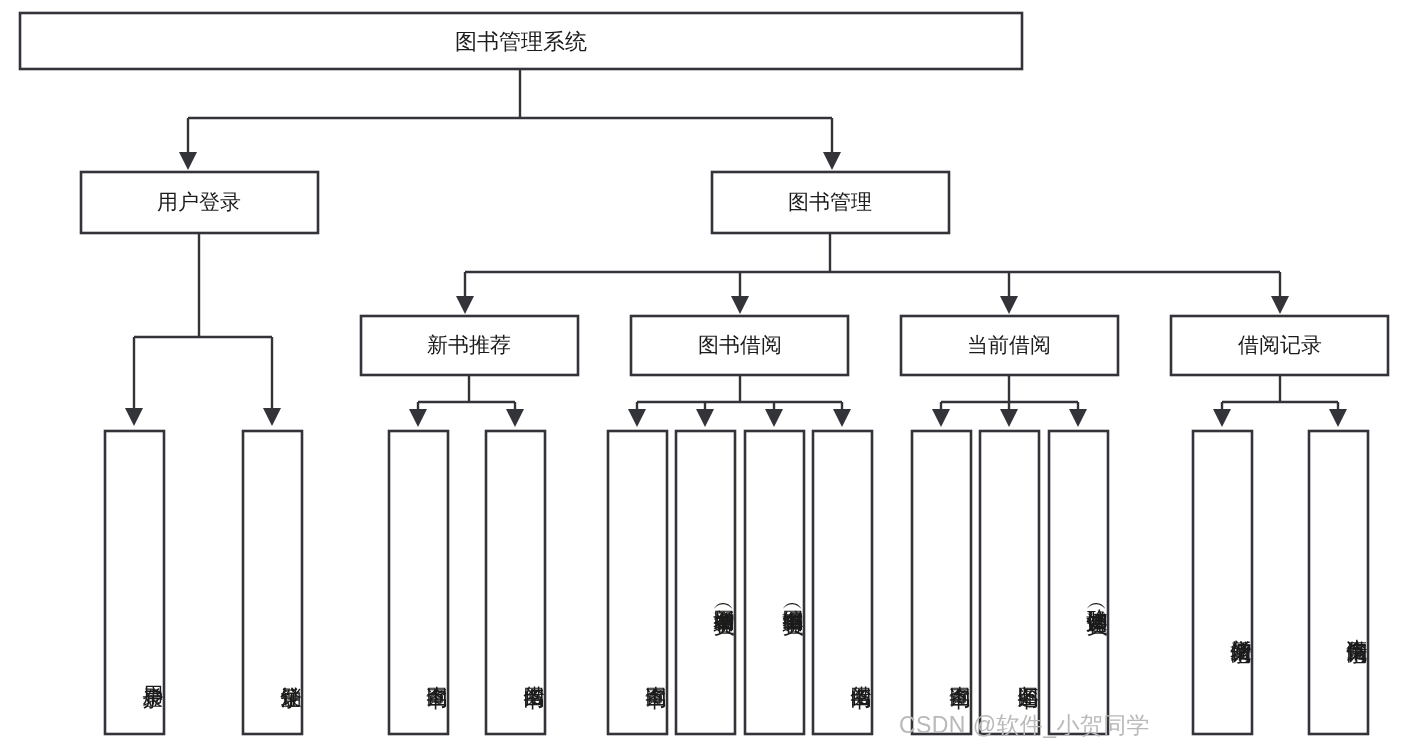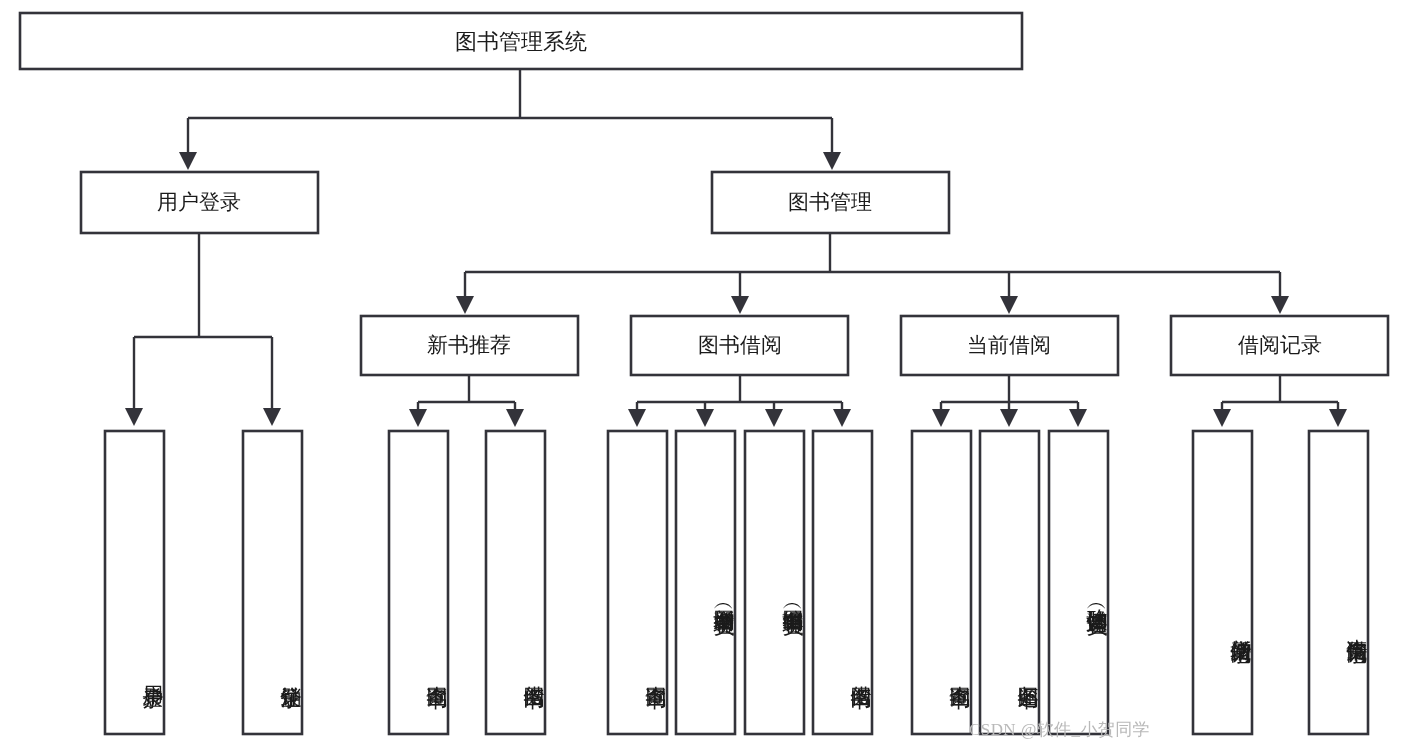--- a/index.html
+++ b/index.html
@@ -69,22 +69,22 @@
     line-height: 1.06;
     color: #1b1b1b;
     letter-spacing: 1px;
     white-space: nowrap;
     pointer-events: none;
   }
   .watermark {
     position: absolute;
     right: 12px;
     bottom: 6px;
-    font-family: Liberation Serif, serif;
-    font-size: 17px;
+    font-family: Liberation Sans, sans-serif;
+    font-size: 23px;
     color: #b9b9b9;
     white-space: nowrap;
     letter-spacing: 0.4px;
   }
 </style>
 </head>
 <body>
 
 <div id="diagram-root">
 

